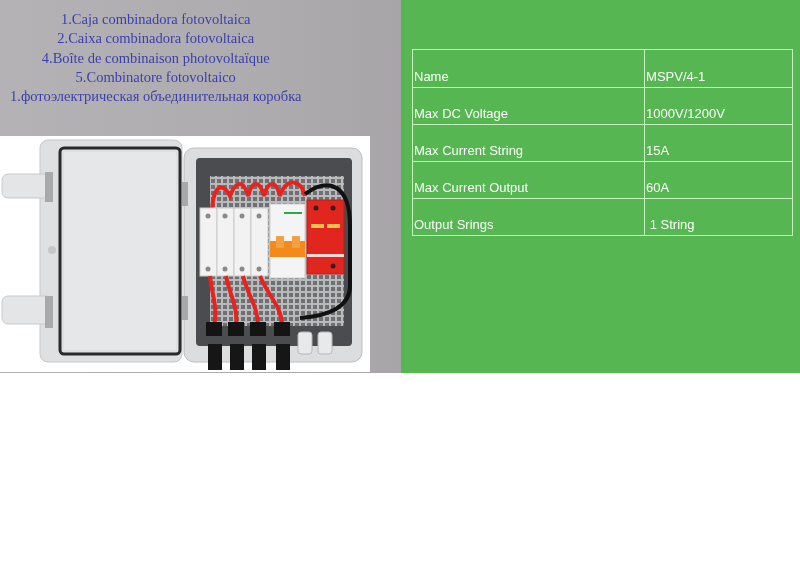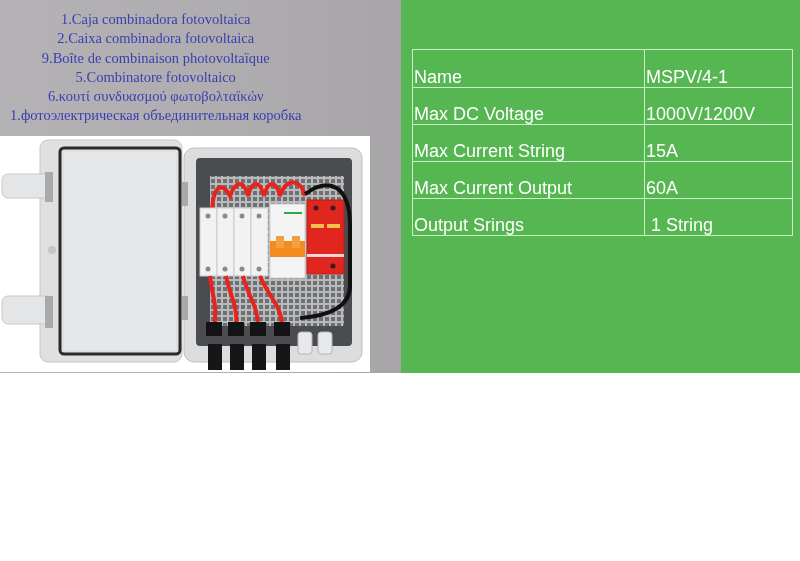--- a/index.html
+++ b/index.html
@@ -2,36 +2,35 @@
 <html><head>
 <meta charset="utf-8">
 <style>
   html, body { margin:0; padding:0; }
   body { width:800px; height:561px; position:relative; background:#ffffff; overflow:hidden; font-family:"Liberation Sans", sans-serif; }
   .left-panel { position:absolute; left:0; top:0; width:401px; height:373px; background:linear-gradient(90deg,#b4b2b5 0%,#aeacaf 60%,#a7a5a8 100%); }
   .lang-list { position:absolute; left:4px; top:4px; margin:6px; padding:0; list-style:none; font-family:"Liberation Serif", serif; font-size:14.5px; line-height:19.3px; color:#3a3fb0;text-align:center; }
   .lang-list li { white-space:nowrap; }
   .photo { position:absolute; left:0; top:136px; width:370px; height:236px; background:#ffffff; overflow:hidden; }
   .right-panel { position:absolute; left:401px; top:0; width:399px; height:373px; background:#56b652; }
-  .spec-table { position:absolute; left:11px; top:49px; width:381px; border-collapse:collapse; color:#ffffff; font-family:"Liberation Sans", sans-serif; font-size:18px; }
+  .spec-table { position:absolute; left:11px; top:49px; width:381px; border-collapse:collapse; color:#ffffff; font-family:"Liberation Sans", sans-serif; font-size:13px; }
   .spec-table td { border:1.5px solid #c8f0c0; height:36px; padding:0 0 0 1px; vertical-align:bottom; line-height:20px; white-space:nowrap; overflow:hidden; }
   .spec-table td.k { width:232px; }
   .spec-table td.v { width:147px; }
   .spec-table tr:first-child td { height:37px; }
 </style>
 </head>
 <body>
 
 <div class="left-panel">
   <ul class="lang-list">
     <li>1.Caja combinadora fotovoltaica</li>
     <li>2.Caixa combinadora fotovoltaica</li>
-    <li>9.Boîte de combinaison photovoltaïque</li>
+    <li>4.Boîte de combinaison photovoltaïque</li>
     <li>5.Combinatore fotovoltaico</li>
-    <li>6.κουτί συνδυασμού φωτοβολταϊκών</li>
     <li>1.фотоэлектрическая объединительная коробка</li>
   </ul>
 
   <div class="photo">
     <svg width="370" height="236" viewBox="0 0 370 236" xmlns="http://www.w3.org/2000/svg">
 
       <rect x="40" y="4" width="142" height="222" rx="8" fill="#dfe0e2" stroke="#c6c7c9"></rect>
       <rect x="60" y="12" width="120" height="206" rx="4" fill="none" stroke="#2a2a2a" stroke-width="3"></rect>
       <rect x="64" y="16" width="112" height="198" fill="#e6e7e9"></rect>
 

